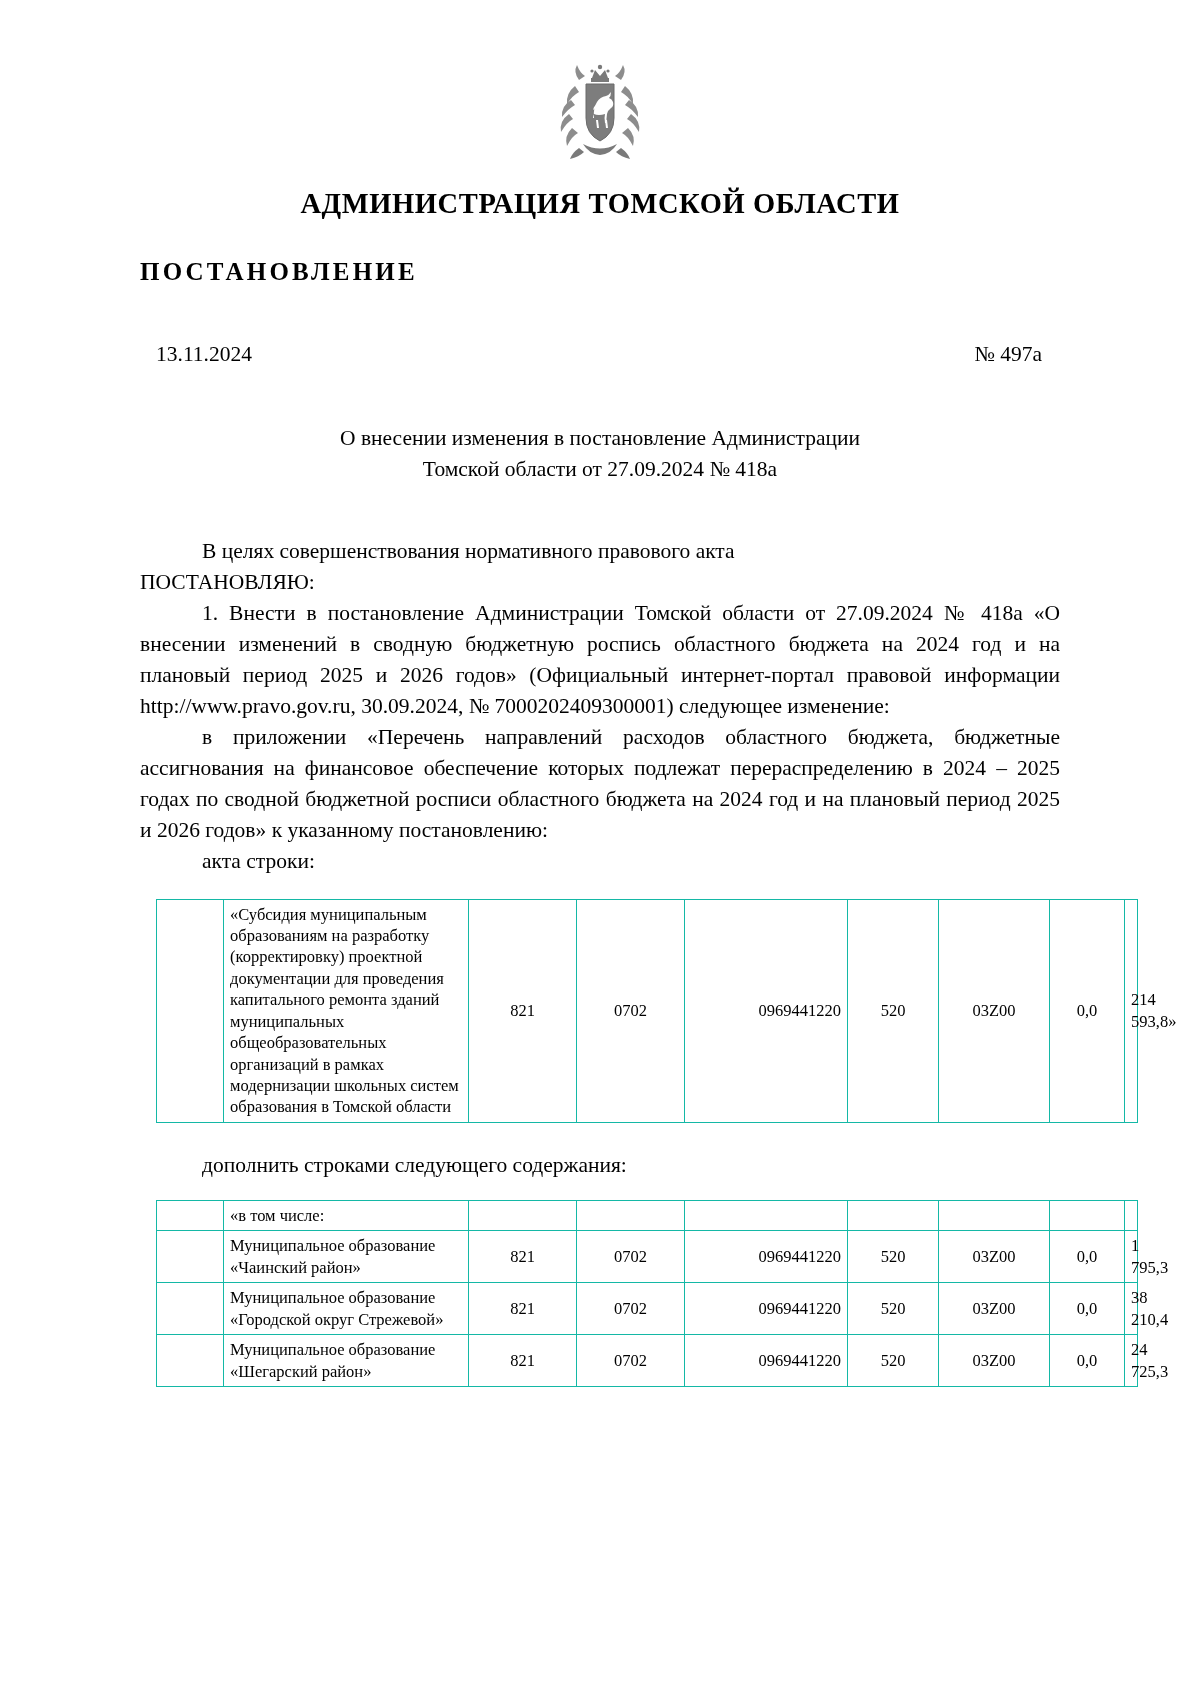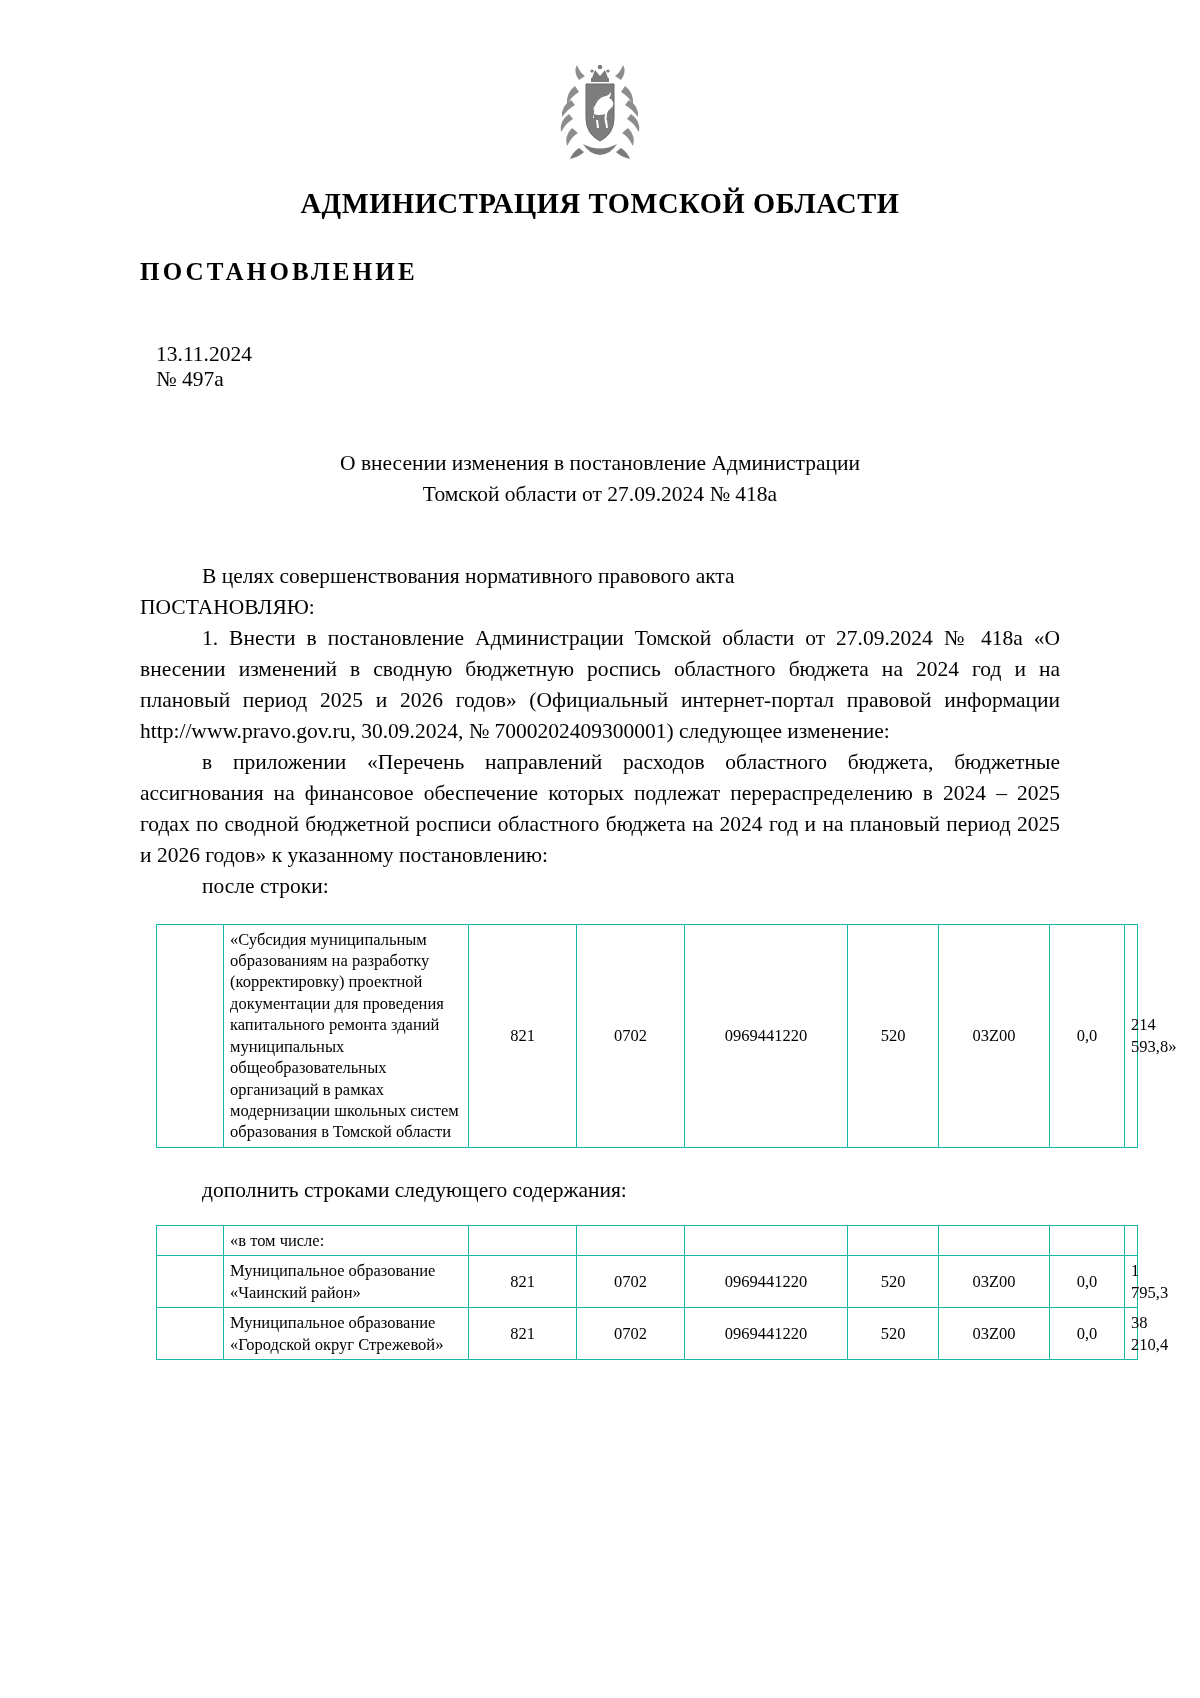--- a/index.html
+++ b/index.html
@@ -51,21 +51,20 @@
   }
 
   
   .meta-line {
     display: flex;
     justify-content: space-between;
     align-items: baseline;
     font-size: 21.5px;
     margin-top: 56px;
     padding: 0 18px 0 16px;
-    flex-direction: column;
   }
 
   
   .subject {
     text-align: center;
     font-size: 21.5px;
     line-height: 1.42;
     margin-top: 56px;
     padding: 0 110px;
   }
@@ -104,21 +103,21 @@
   }
   table.grid td {
     border: 1px solid #14b8a6;
     padding: 4px 6px;
     vertical-align: middle;
   }
   td.c-marker   { width: 54px; }
   td.c-name     { width: 232px; text-align: left; vertical-align: top; padding-top: 6px; }
   td.c-num      { width: 95px;  text-align: center; }
   td.c-sect     { width: 95px;  text-align: center; }
-  td.c-code     { width: 150px; text-align: center; }
+  td.c-code     { width: 150px; text-align: right; }
   td.c-type     { width: 78px;  text-align: center; }
   td.c-prog     { width: 98px;  text-align: center; }
   td.c-zero     { width: 62px;  text-align: center; }
   td.c-amount   { width: 0;     text-align: center; }
   .mid { vertical-align: middle; }
   .spacer-30 { height: 30px; }
 </style>
 </head>
 <body>
 
@@ -180,21 +179,21 @@
   <div class="subject">
     <div>О внесении изменения в постановление Администрации</div>
     <div>Томской области от 27.09.2024 № 418а</div>
   </div>
 
   <div class="body-block">
     <p class="para indent">В целях совершенствования нормативного правового акта</p>
     <p class="para noindent">ПОСТАНОВЛЯЮ:</p>
     <p class="para indent">1. Внести в постановление Администрации Томской области от 27.09.2024 № 418а «О внесении изменений в сводную бюджетную роспись областного бюджета на 2024 год и на плановый период 2025 и 2026 годов» (Официальный интернет-портал правовой информации http://www.pravo.gov.ru, 30.09.2024, № 7000202409300001) следующее изменение:</p>
     <p class="para indent">в приложении «Перечень направлений расходов областного бюджета, бюджетные ассигнования на финансовое обеспечение которых подлежат перераспределению в 2024 – 2025 годах по сводной бюджетной росписи областного бюджета на 2024 год и на плановый период 2025 и 2026 годов» к указанному постановлению:</p>
-    <p class="tbl-lead">после строки:</p>
+    <p class="tbl-lead">акта строки:</p>
   </div>
 
   <table class="grid">
     <tbody>
       <tr>
         <td class="c-marker"></td>
         <td class="c-name">«Субсидия муниципальным образованиям на разработку (корректировку) проектной документации для проведения капитального ремонта зданий муниципальных общеобразовательных организаций в рамках модернизации школьных систем образования в Томской области</td>
         <td class="c-num mid">821</td>
         <td class="c-sect mid">0702</td>
         <td class="c-code mid">0969441220</td>
@@ -238,16 +237,27 @@
         <td class="c-marker"></td>
         <td class="c-name">Муниципальное образование «Городской округ Стрежевой»</td>
         <td class="c-num mid">821</td>
         <td class="c-sect mid">0702</td>
         <td class="c-code mid">0969441220</td>
         <td class="c-type mid">520</td>
         <td class="c-prog mid">03Z00</td>
         <td class="c-zero mid">0,0</td>
         <td class="c-amount mid">38 210,4</td>
       </tr>
+      <tr>
+        <td class="c-marker"></td>
+        <td class="c-name">Муниципальное образование «Шегарский район»</td>
+        <td class="c-num mid">821</td>
+        <td class="c-sect mid">0702</td>
+        <td class="c-code mid">0969441220</td>
+        <td class="c-type mid">520</td>
+        <td class="c-prog mid">03Z00</td>
+        <td class="c-zero mid">0,0</td>
+        <td class="c-amount mid">24 725,3</td>
+      </tr>
     </tbody>
   </table>
 
 </div>
 
 </body></html>

